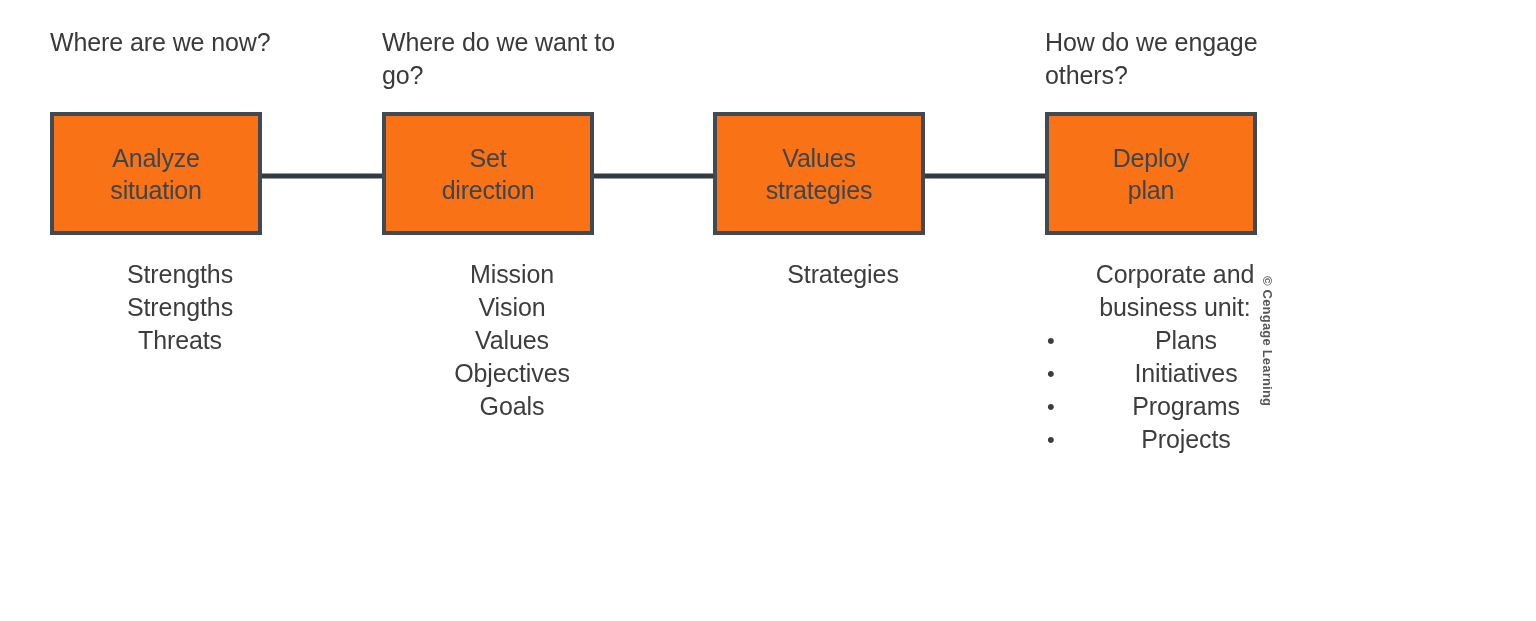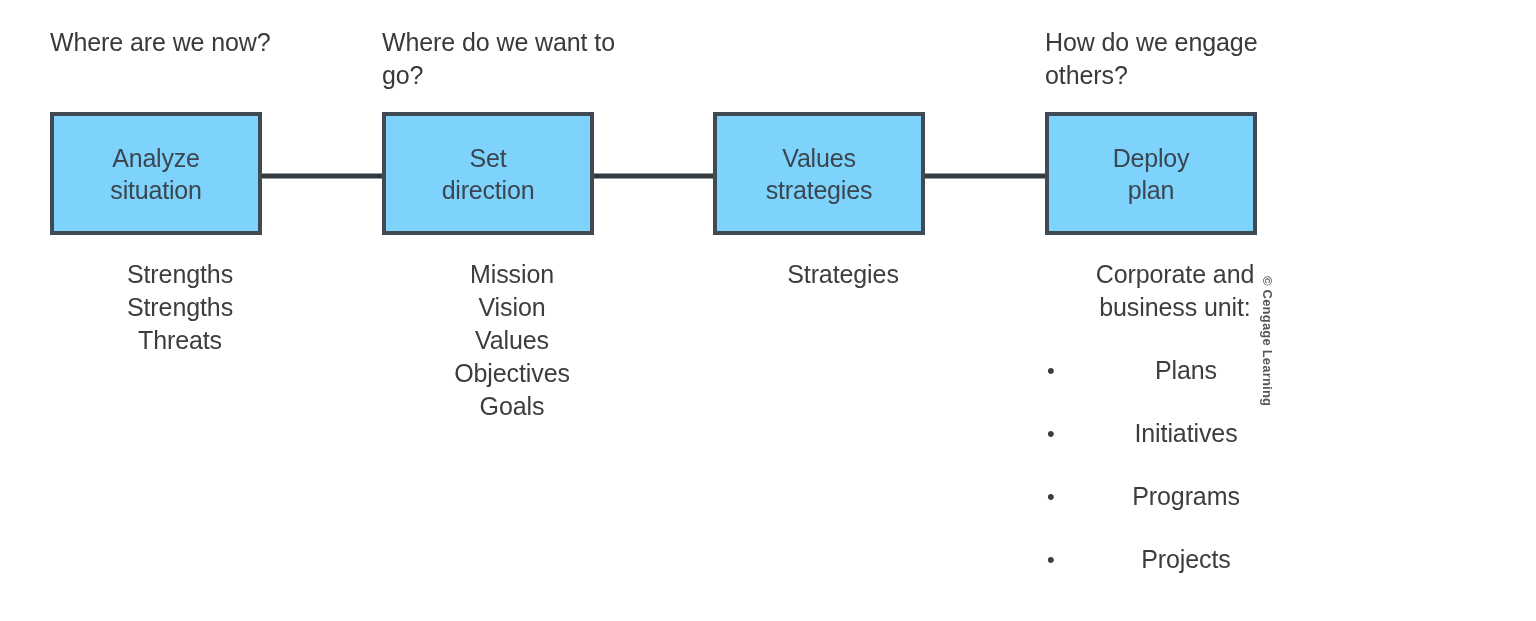--- a/index.html
+++ b/index.html
@@ -52,21 +52,21 @@
   }
 
   
   .stage-box {
     position: absolute;
     left: 0px;
     top: 112px;
     width: 212px;
     height: 123px;
     box-sizing: border-box;
-    background: #7dd3fc;
+    background: #f97316;
     border: 4px solid #3f4a54;
     display: flex;
     align-items: center;
     justify-content: center;
   }
   .stage-box-label {
     font-size: 25px;
     line-height: 32px;
     text-align: center;
     color: #3b4650;
@@ -96,21 +96,20 @@
     color: #3d3d3d;
   }
   .detail-line {
     white-space: nowrap;
     letter-spacing: -0.1px;
     text-align: center;
   }
   .detail-line.bulleted {
     padding-left: 22px;
     position: relative;
-    margin-top: 30px;
   }
   .detail-line.bulleted::before {
     content: "\2022";
     position: absolute;
     left: 2px;
     top: 0;
     font-size: 22px;
     line-height: 33px;
     color: #3d3d3d;
   }

